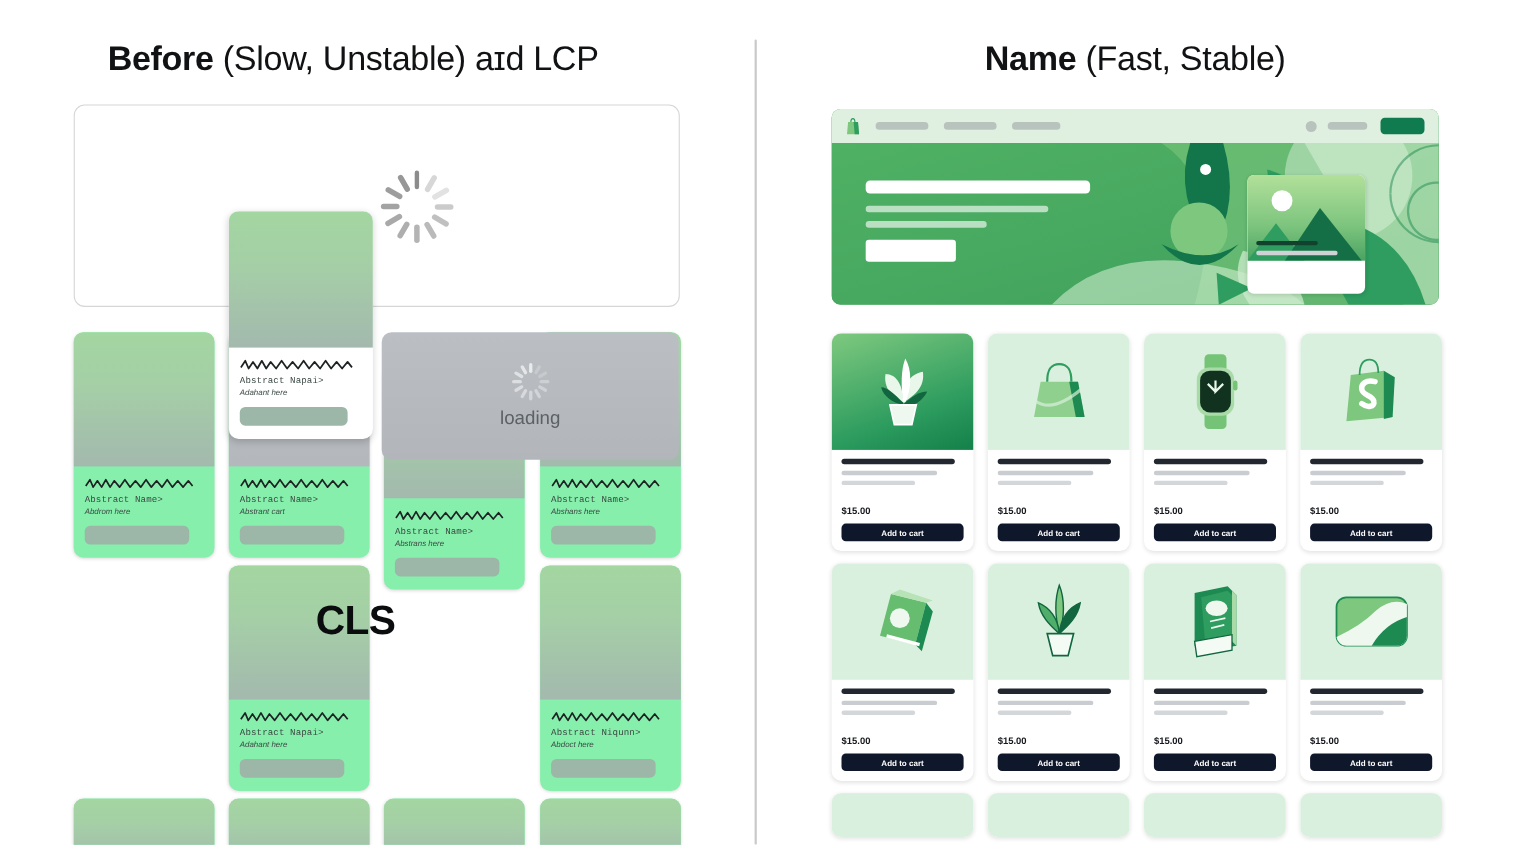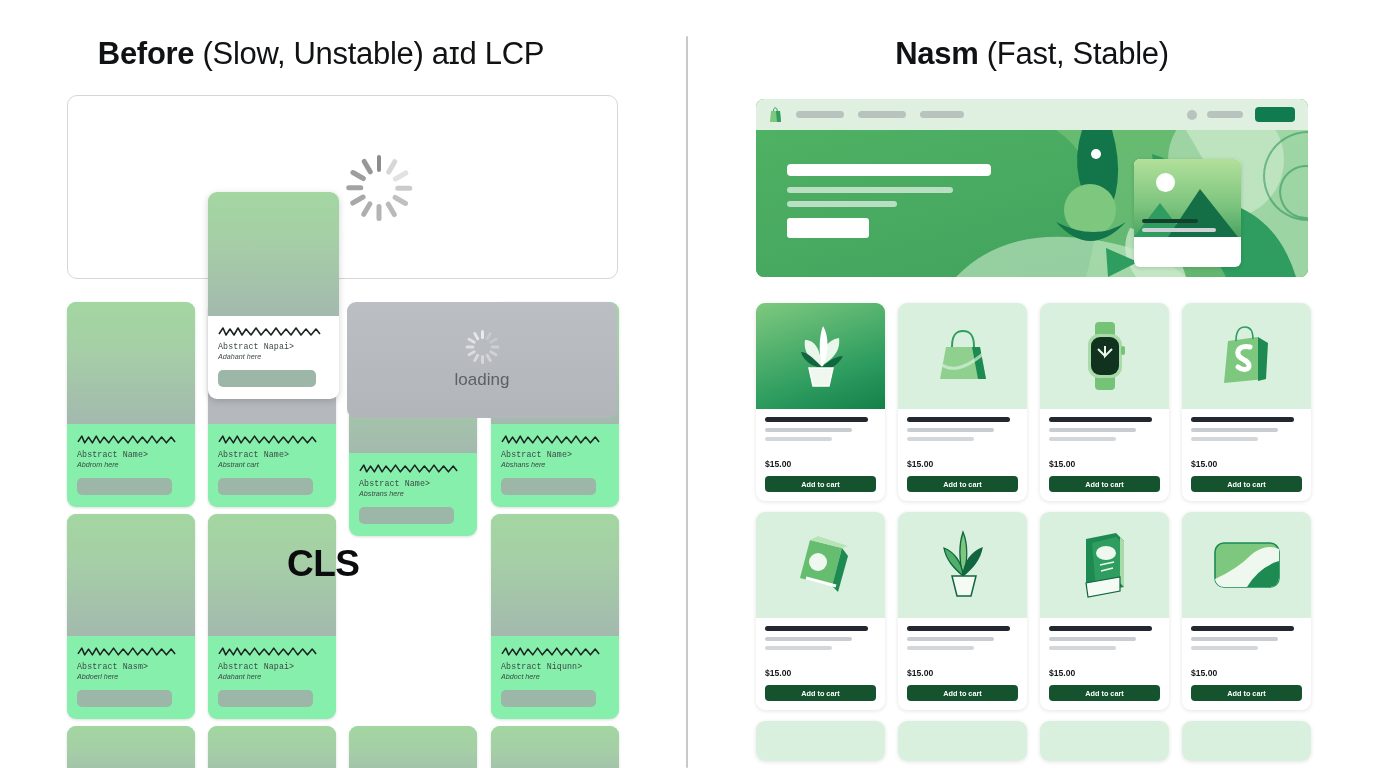--- a/index.html
+++ b/index.html
@@ -146,21 +146,21 @@
   }
   .prod-img.featured { background: linear-gradient(160deg,#7fc97f 0%, #2e9d5f 65%, #14804a 100%); }
   .prod-body { padding: 8px 9px 9px 9px; }
   .pl { border-radius: 3px; }
   .pl.title { height: 5px; background:#232730; width: 93%; }
   .pl.s1 { height: 4px; background:#c9ccd0; width: 78%; margin-top: 6px;}
   .pl.s2 { height: 4px; background:#d4d7da; width: 60%; margin-top: 5px;}
   .price { font-size: 8.6px; font-weight: 700; color:#16181d; margin-top: 18px; }
   .add-btn {
     margin-top: 7px; height: 16px; border-radius: 4px;
-    background: #14532d; color:#ffffff;
+    background: #0f172a; color:#ffffff;
     font-size: 7.3px; font-weight: 700;
     display:flex; align-items:center; justify-content:center;
     cursor: pointer;
   }
   svg { display:block; }
 </style>
 </head>
 <body>
 
 <div class="stage">
@@ -223,31 +223,20 @@
           </div>
         </div>
         <div class="sk-card" style="left: 424px; top: 0px;">
           <div class="sk-thumb"></div>
           <div class="sk-body">
             <svg class="sk-scribble" width="100" height="13" viewBox="0 0 104 13">
               <path d="M1 9 L5 3 L8 10 L12 4 L16 10 L20 3 L24 10 L28 4 L33 10 L38 3 L43 10 L48 4 L53 10 L58 3 L63 10 L68 4 L73 10 L78 3 L83 10 L88 4 L93 10 L98 4 L102 9" fill="none" stroke="#1d2322" stroke-width="1.6" stroke-linejoin="round"></path>
             </svg>
             <div class="sk-line1">Abstract Name&gt;</div>
             <div class="sk-line2">Abshans here</div>
-            <div class="sk-btn"></div>
-          </div>
-        </div>
-        <div class="sk-card" style="left: 0px; top: 212px;">
-          <div class="sk-thumb"></div>
-          <div class="sk-body">
-            <svg class="sk-scribble" width="100" height="13" viewBox="0 0 104 13">
-              <path d="M1 9 L5 3 L8 10 L12 4 L16 10 L20 3 L24 10 L28 4 L33 10 L38 3 L43 10 L48 4 L53 10 L58 3 L63 10 L68 4 L73 10 L78 3 L83 10 L88 4 L93 10 L98 4 L102 9" fill="none" stroke="#1d2322" stroke-width="1.6" stroke-linejoin="round"></path>
-            </svg>
-            <div class="sk-line1">Abstract Nasm&gt;</div>
-            <div class="sk-line2">Abdoerl here</div>
             <div class="sk-btn"></div>
           </div>
         </div>
         <div class="sk-card" style="left: 141px; top: 212px;">
           <div class="sk-thumb"></div>
           <div class="sk-body">
             <svg class="sk-scribble" width="100" height="13" viewBox="0 0 104 13">
               <path d="M1 9 L5 3 L8 10 L12 4 L16 10 L20 3 L24 10 L28 4 L33 10 L38 3 L43 10 L48 4 L53 10 L58 3 L63 10 L68 4 L73 10 L78 3 L83 10 L88 4 L93 10 L98 4 L102 9" fill="none" stroke="#1d2322" stroke-width="1.6" stroke-linejoin="round"></path>
             </svg>
             <div class="sk-line1">Abstract Napai&gt;</div>
@@ -312,21 +301,21 @@
       </div>
     </div>
 
     <div class="cls-label">CLS</div>
   </div>
 
   <div class="divider"></div>
 
   <div class="panel panel-right">
     <div class="panel-title">
-      <span>Nasm</span>
+      <span>Name</span>
       <span class="reg">(Fast, Stable)</span>
     </div>
   </div>
 
   <div class="hero">
 
     <svg width="552" height="147" viewBox="0 0 552 147" style="position:absolute;left:0;top:31px;">
       <defs>
         <linearGradient id="hg" x1="0" y1="0" x2="1" y2="1">
           <stop offset="0%" stop-color="#4fb163"></stop>

